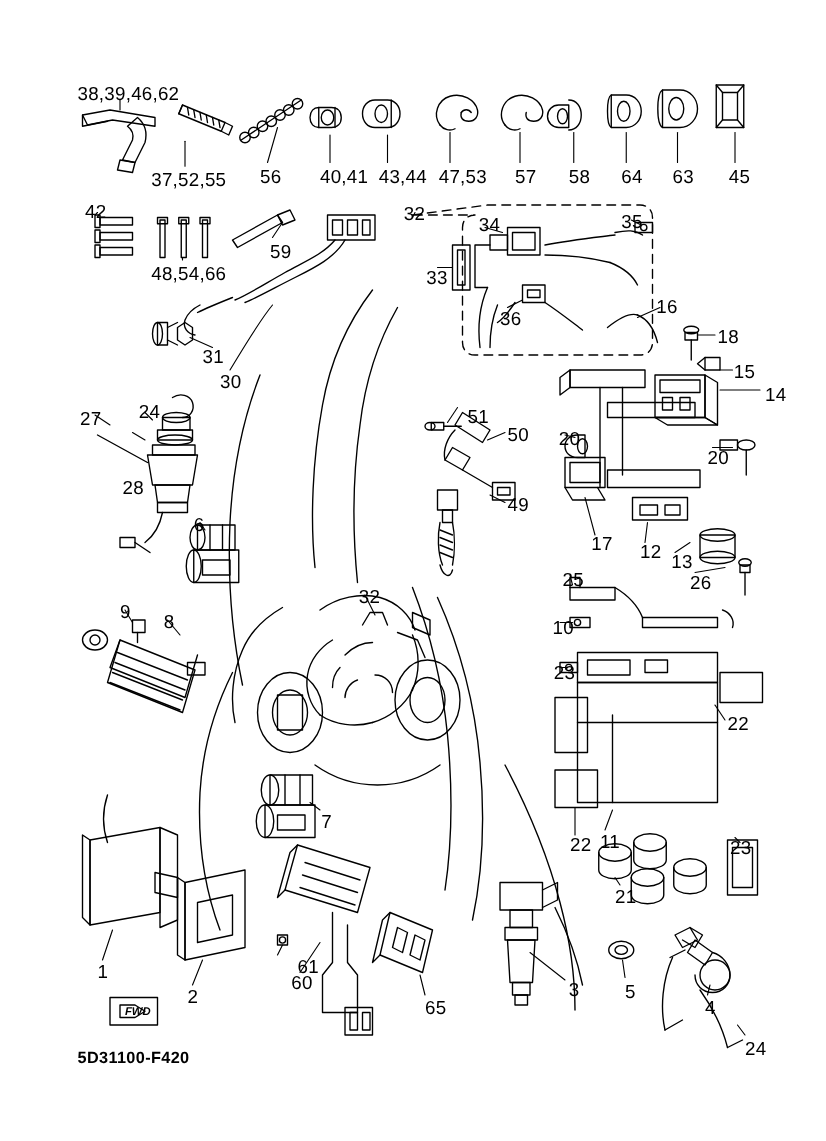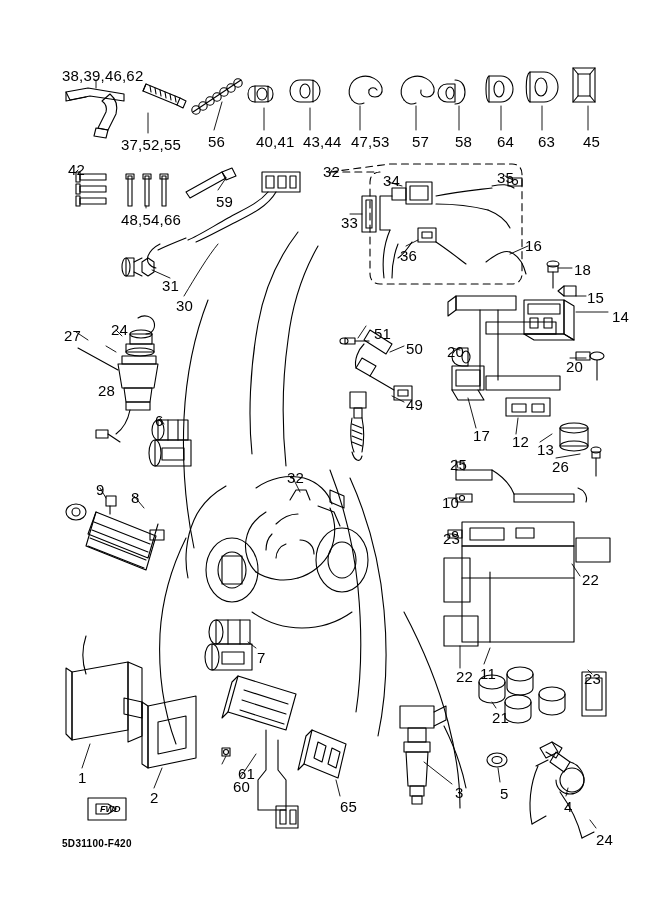--- a/index.html
+++ b/index.html
@@ -2,21 +2,21 @@
 <html><head>
 <meta charset="utf-8">
 <style>
   html,body{margin:0;padding:0;background:#ffffff;}
   body{width:661px;height:913px;position:relative;overflow:hidden;
        font-family:"Liberation Sans", sans-serif;color:#000;}
   #sheet{position:absolute;left:0;top:0;width:661px;height:913px;}
   svg.layer{position:absolute;left:0;top:0;width:661px;height:913px;}
   .lbl{position:absolute;font-size:15px;font-weight:normal;letter-spacing:0.2px;
        white-space:nowrap;line-height:11px;}
-  .code{position:absolute;font-size:10px;font-weight:bold;letter-spacing:0.3px;}
+  .code{position:absolute;font-size:13px;font-weight:bold;letter-spacing:0.3px;}
   .fwdtxt{position:absolute;font-size:9px;font-weight:bold;font-style:italic;}
 </style>
 </head>
 <body>
 
 <div id="sheet">
 
   <svg class="layer" viewBox="0 0 661 913" xmlns="http://www.w3.org/2000/svg">
     <g fill="none" stroke="#000" stroke-width="1.1" stroke-linecap="round" stroke-linejoin="round">
 

